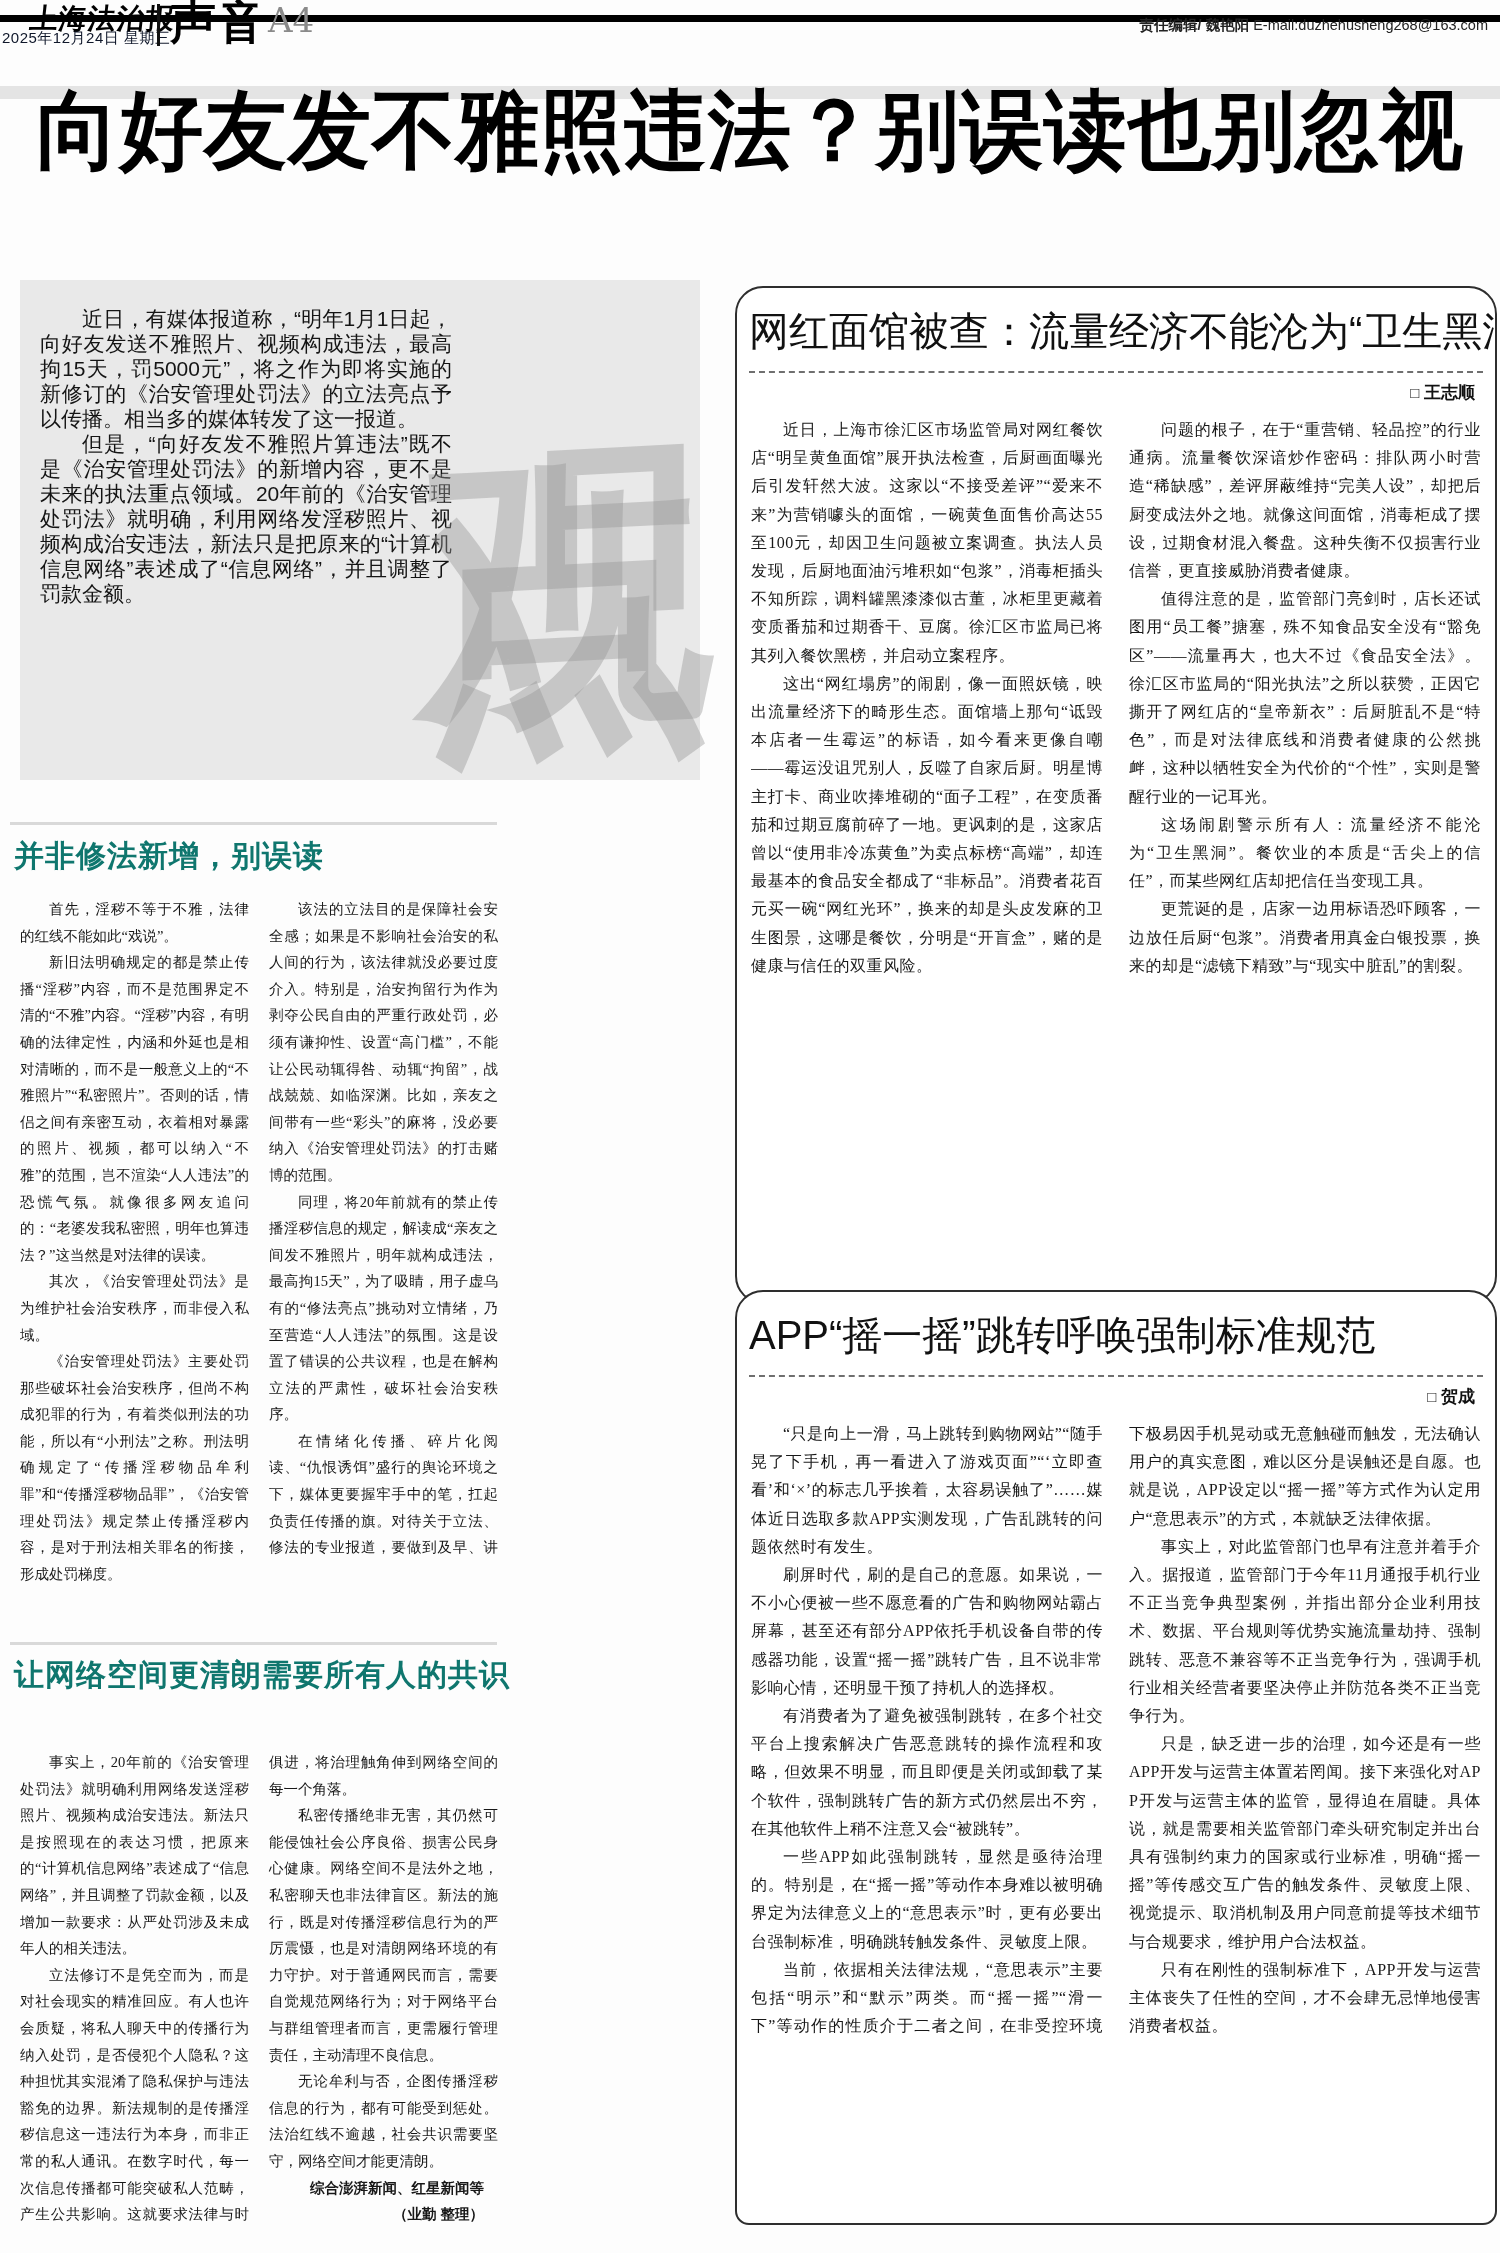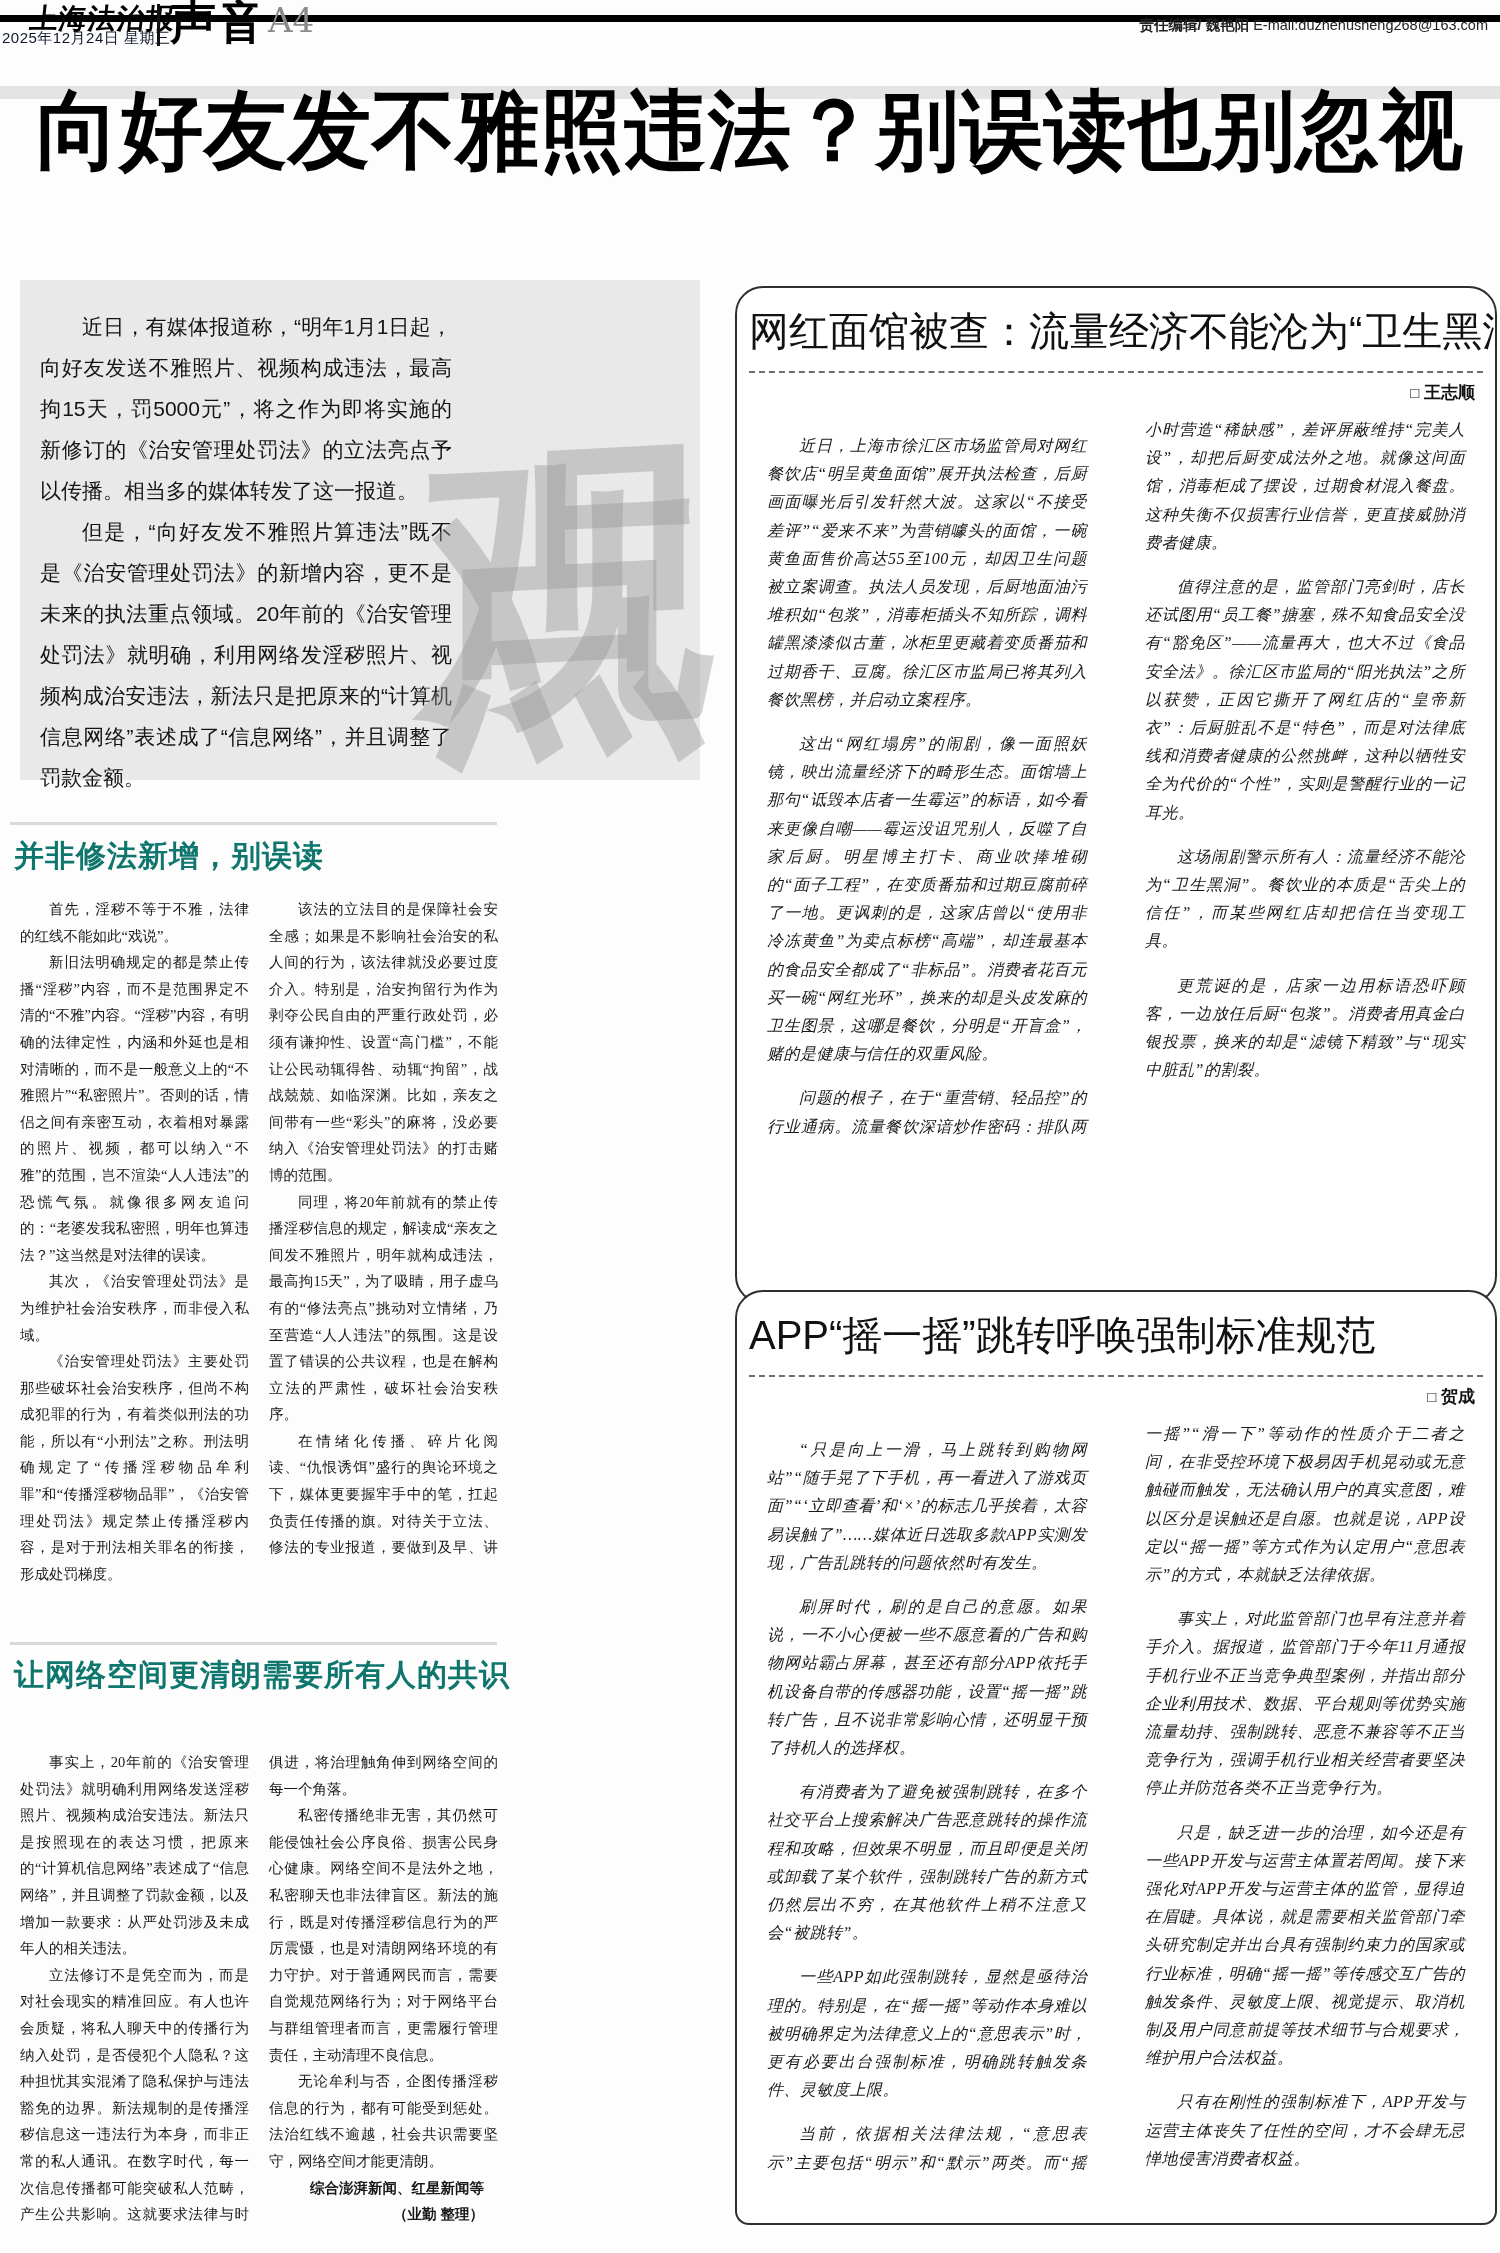--- a/index.html
+++ b/index.html
@@ -19,21 +19,21 @@
   .editor-line .lbl{font-weight:700;}
 
   
   .headline-band{left:0;top:86px;width:1500px;height:13px;background:#e4e4e4;}
   .headline{left:0;top:76px;width:1500px;text-align:center;font-family:"DejaVu Serif",serif;
        font-weight:900;font-size:83px;letter-spacing:1px;color:#000;transform:scaleY(1.04);
        white-space:nowrap;}
 
   
   .lead-box{left:20px;top:280px;width:680px;height:500px;background:#e9e9e9;z-index:1;}
-  .lead-text{position:absolute;left:20px;top:26px;width:412px;font-size:21px;line-height:41px;
+  .lead-text{position:absolute;left:20px;top:26px;width:412px;font-size:21px;line-height:25px;
        text-align:justify;color:#141414;}
   .lead-text p{margin:0;text-indent:2em;}
   .watermark{left:435px;top:215px;width:270px;height:760px;z-index:2;
        font-family:"DejaVu Serif",serif;font-weight:700;color:rgba(150,150,150,.42);
        writing-mode:vertical-rl;font-size:295px;line-height:265px;transform:skewY(-3deg);}
 
   
   .sec-rule{width:487px;height:3px;background:#d9d9d9;left:10px;}
   .sec-rule.r1{top:822px;} .sec-rule.r2{top:1642px;}
   .sec-title{left:14px;font-size:30px;font-weight:800;color:#0f766e;letter-spacing:1px;white-space:nowrap;}
@@ -54,21 +54,21 @@
   .art-box.app{top:1290px;height:935px;border-radius:28px 28px 14px 14px;}
   .art-title{margin:16px 18px 0 12px;font-size:40px;font-weight:400;color:#111;
        letter-spacing:0px;white-space:nowrap;}
   .art-dash{margin:12px 12px 0 12px;border-top:2px dashed #6f6f6f;height:0;}
   .art-byline{margin:8px 20px 0 0;text-align:right;font-size:17px;font-weight:700;color:#111;}
   .art-byline .sq{font-weight:400;font-size:15px;}
   .art-body{margin:12px 14px 0 14px;height:842px;column-count:2;column-gap:26px;overflow:hidden;
        font-family:"Liberation Serif",serif;font-size:16px;line-height:28.2px;letter-spacing:.5px;
        text-align:justify;word-break:break-all;color:#181818;}
   .art-box.app .art-body{height:758px;}
-  .art-body p{margin:16px;text-indent:2em;font-style:italic;}
+  .art-body p{margin:0;text-indent:2em;}
 </style>
 </head>
 <body>
 
 <div class="abs top-rule"></div>
 <div class="abs masthead-logo">上海法治报</div>
 <div class="abs masthead-date">2025年12月24日 星期三</div>
 <div class="abs masthead-divider"></div>
 <div class="abs section-name">声音</div>
 <div class="abs page-no">A4</div>

